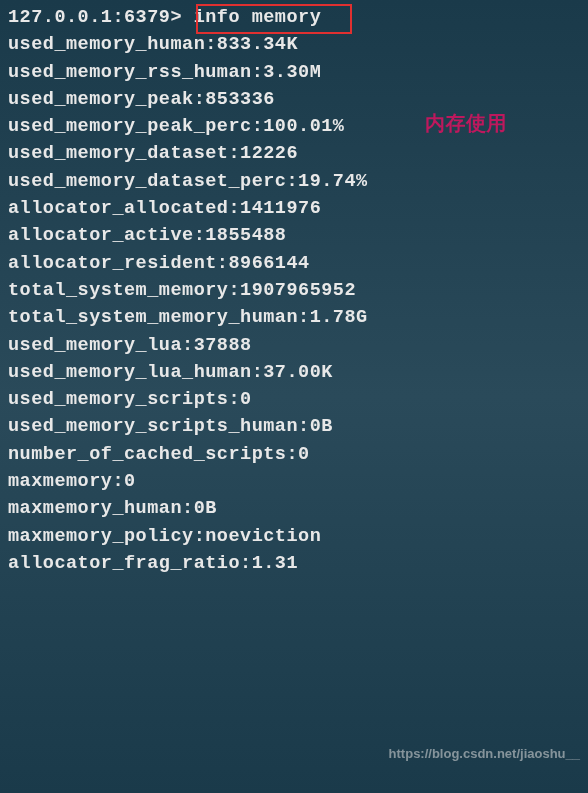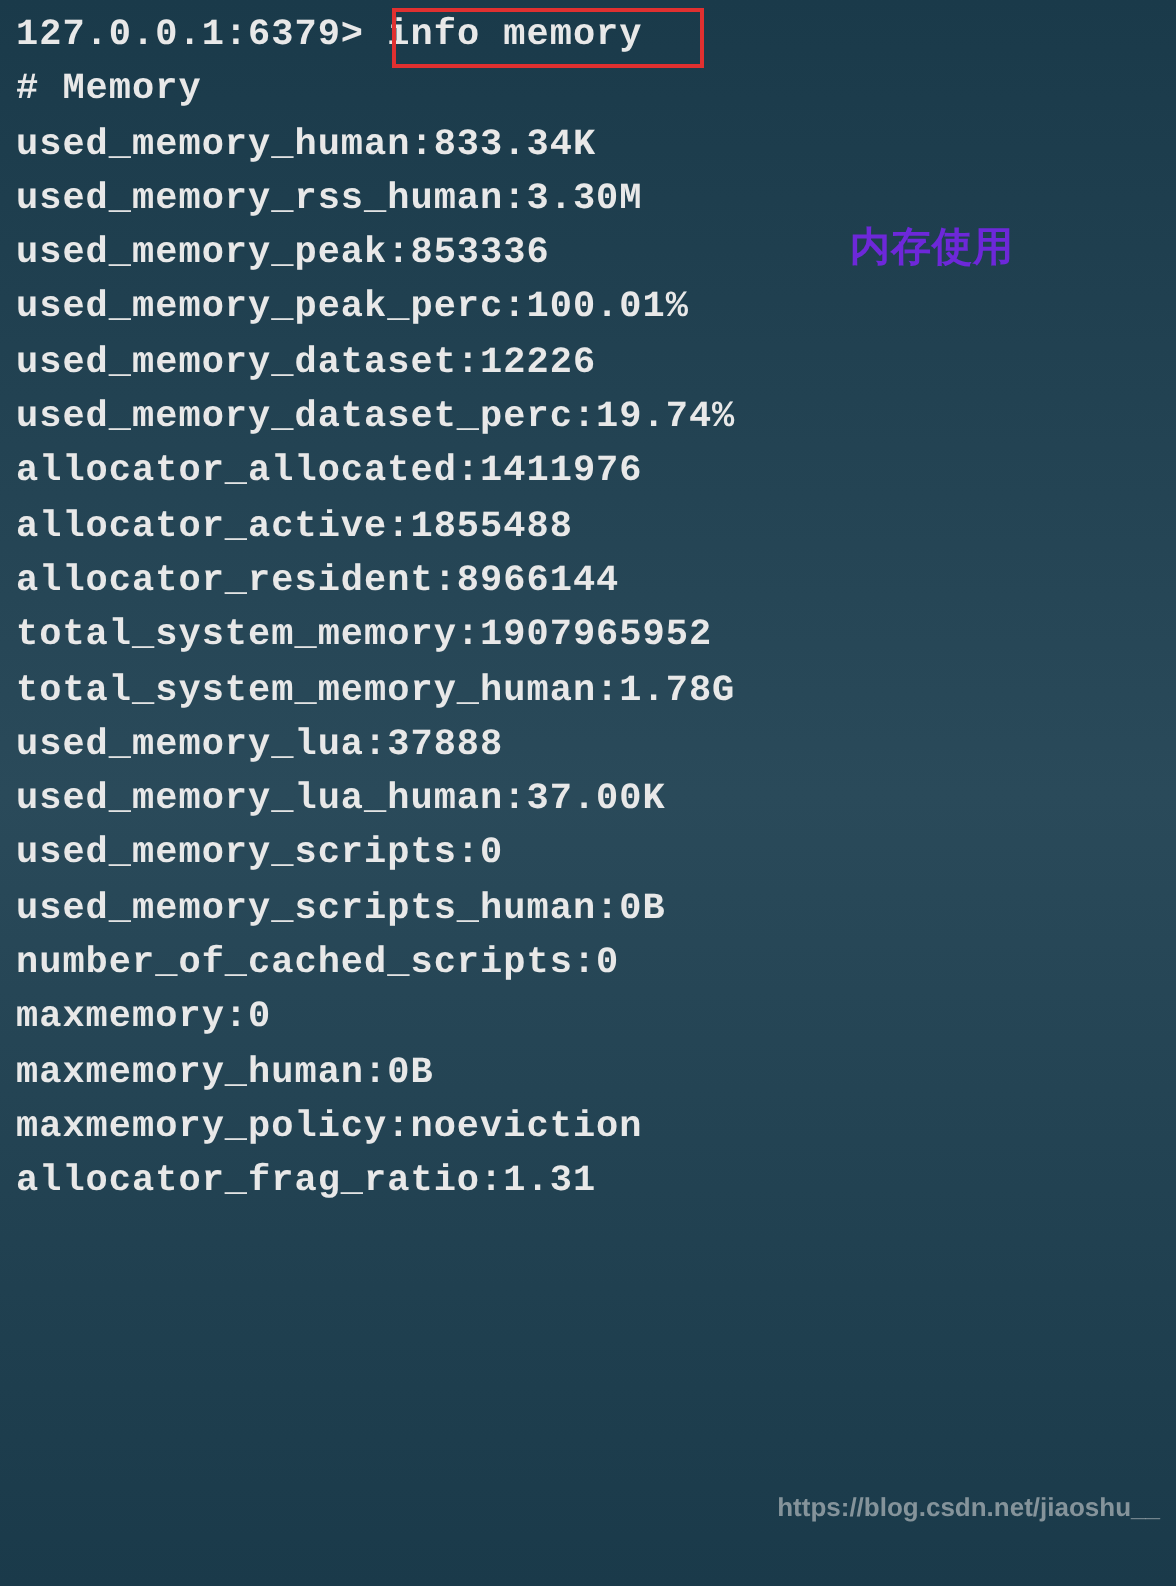--- a/index.html
+++ b/index.html
@@ -24,41 +24,40 @@
       line-height: 27.3px;
       white-space: pre;
     }
     .highlight-box {
       position: absolute;
       border: 2px solid #e03030;
       pointer-events: none;
     }
     .red-label {
       position: absolute;
-      color: #6d28d9;
+      color: #be185d;
       font-weight: bold;
       font-size: 20px;
       font-family: 'SimHei', 'Microsoft YaHei', sans-serif;
     }
     .watermark {
       position: absolute;
       bottom: 32px;
       right: 8px;
       color: rgba(220, 220, 220, 0.55);
       font-size: 13px;
       font-family: Arial, sans-serif;
       letter-spacing: 0;
     }
   </style>
 </head>
 <body>
 
 <div>
   <div class="terminal-line"><span>127.0.0.1:6379&gt; </span><span>info memory</span></div>
-  <div class="terminal-line"># Memory</div>
   <div id="output-lines">
       <div class="terminal-line">used_memory_human:833.34K</div>
       <div class="terminal-line">used_memory_rss_human:3.30M</div>
       <div class="terminal-line">used_memory_peak:853336</div>
       <div class="terminal-line">used_memory_peak_perc:100.01%</div>
       <div class="terminal-line">used_memory_dataset:12226</div>
       <div class="terminal-line">used_memory_dataset_perc:19.74%</div>
       <div class="terminal-line">allocator_allocated:1411976</div>
       <div class="terminal-line">allocator_active:1855488</div>
       <div class="terminal-line">allocator_resident:8966144</div>

